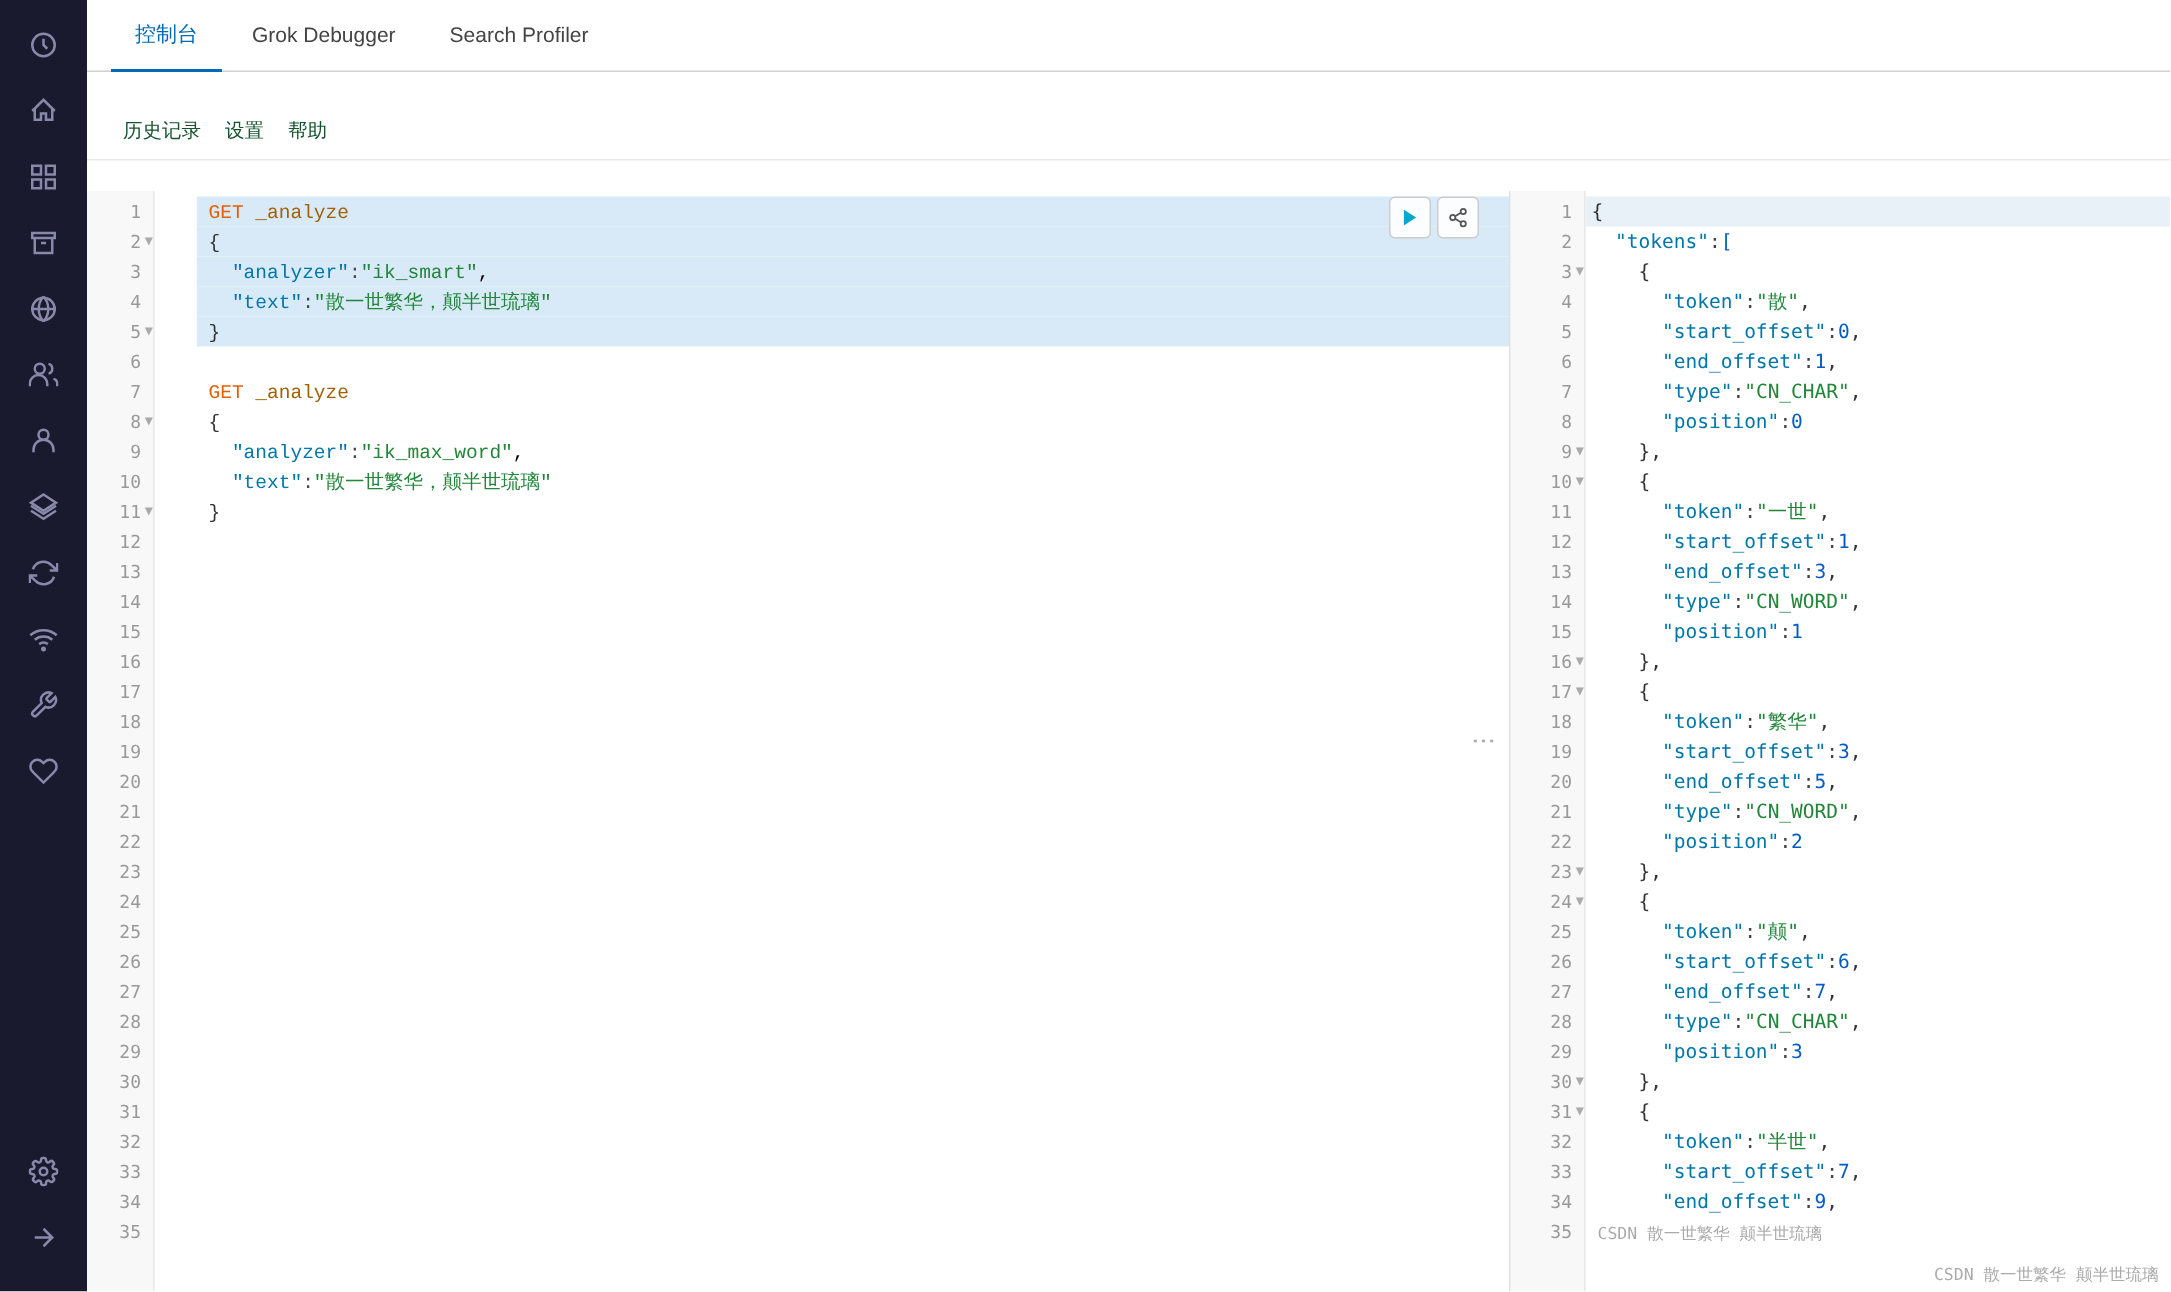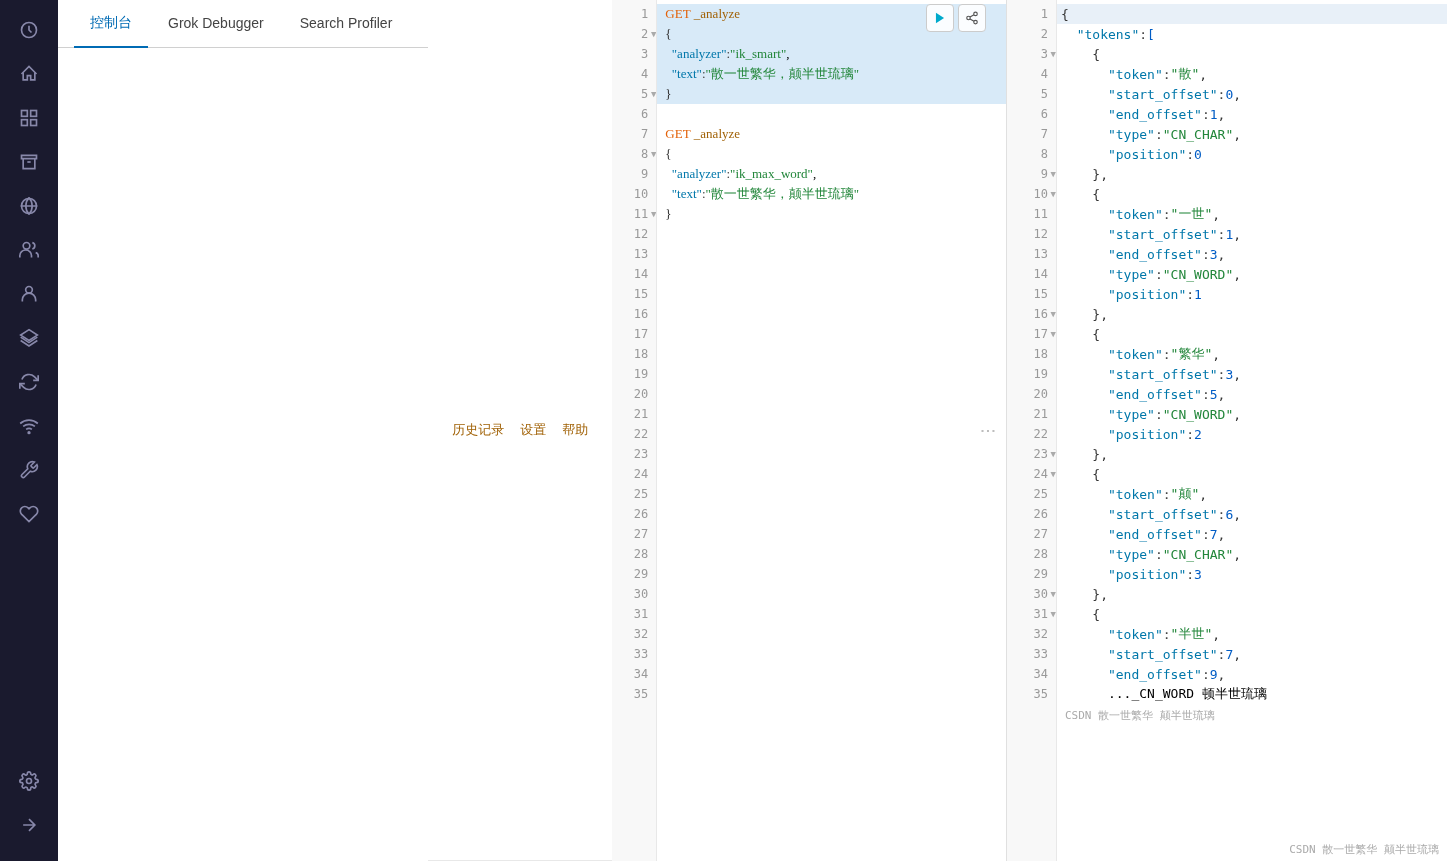--- a/index.html
+++ b/index.html
@@ -26,21 +26,23 @@
       cursor: pointer;
       border-radius: 6px;
       margin: 2px 0;
     }
     .sidebar-bottom { margin-top: auto; }
 
     
     .main {
       flex: 1;
       display: flex;
+      flex-direction: column;
       overflow: hidden;
+      gap: 20px;
     }
 
     
     .top-tabs {
       display: flex;
       align-items: center;
       border-bottom: 1px solid #d0d0d0;
       background: #fff;
       padding: 0 16px;
       height: 48px;
@@ -67,21 +69,21 @@
     .menu-bar {
       display: flex;
       align-items: center;
       padding: 6px 16px;
       border-bottom: 1px solid #e8e8e8;
       background: #fff;
       flex-shrink: 0;
     }
     .menu-item {
       font-size: 13px;
-      color: #a16207;
+      color: #14532d;
       cursor: pointer;
       padding: 4px 8px;
       border-radius: 4px;
     }
 
     
     .content-area {
       flex: 1;
       display: flex;
       overflow: hidden;
@@ -124,22 +126,23 @@
       position: absolute;
       right: 0;
       color: #aaa;
     }
 
     
     .code-content {
       flex: 1;
       overflow: auto;
       padding: 4px 0;
-      font-family: Liberation Serif, serif;
+      font-family: Liberation Mono, monospace;
       font-size: 13px;
+      margin-left: 28px;
     }
     .code-line {
       height: 20px;
       display: flex;
       align-items: center;
       padding: 0 8px;
       white-space: nowrap;
     }
     .code-line.highlighted {
       background: #d8eaf8;
@@ -529,18 +532,17 @@
           <div class="result-line">&nbsp;&nbsp;&nbsp;&nbsp;&nbsp;&nbsp;<span class="t-key">"token"</span><span class="t-sym"> :</span> <span class="t-str">"颠"</span><span class="t-comma">,</span></div>
           <div class="result-line">&nbsp;&nbsp;&nbsp;&nbsp;&nbsp;&nbsp;<span class="t-key">"start_offset"</span><span class="t-sym"> :</span> <span class="t-num">6</span><span class="t-comma">,</span></div>
           <div class="result-line">&nbsp;&nbsp;&nbsp;&nbsp;&nbsp;&nbsp;<span class="t-key">"end_offset"</span><span class="t-sym"> :</span> <span class="t-num">7</span><span class="t-comma">,</span></div>
           <div class="result-line">&nbsp;&nbsp;&nbsp;&nbsp;&nbsp;&nbsp;<span class="t-key">"type"</span><span class="t-sym"> :</span> <span class="t-str">"CN_CHAR"</span><span class="t-comma">,</span></div>
           <div class="result-line">&nbsp;&nbsp;&nbsp;&nbsp;&nbsp;&nbsp;<span class="t-key">"position"</span><span class="t-sym"> :</span> <span class="t-num">3</span><span class="t-comma"></span></div>
           <div class="result-line">&nbsp;&nbsp;&nbsp;&nbsp;<span class="t-brace">},</span></div>
           <div class="result-line">&nbsp;&nbsp;&nbsp;&nbsp;<span class="t-brace">{</span></div>
           <div class="result-line">&nbsp;&nbsp;&nbsp;&nbsp;&nbsp;&nbsp;<span class="t-key">"token"</span><span class="t-sym"> :</span> <span class="t-str">"半世"</span><span class="t-comma">,</span></div>
           <div class="result-line">&nbsp;&nbsp;&nbsp;&nbsp;&nbsp;&nbsp;<span class="t-key">"start_offset"</span><span class="t-sym"> :</span> <span class="t-num">7</span><span class="t-comma">,</span></div>
           <div class="result-line">&nbsp;&nbsp;&nbsp;&nbsp;&nbsp;&nbsp;<span class="t-key">"end_offset"</span><span class="t-sym"> :</span> <span class="t-num">9</span><span class="t-comma">,</span></div>
-          <div class="result-line">&nbsp;&nbsp;&nbsp;&nbsp;&nbsp;&nbsp;..._CN_WORD 顿半世琉璃</div>
           <div style="position: relative; padding: 4px 8px; font-size: 11px; color: rgb(170, 170, 170);">CSDN 散一世繁华 颠半世琉璃</div>
         </div>
     </div>
   </div>
 </div>
 
 </body></html>

